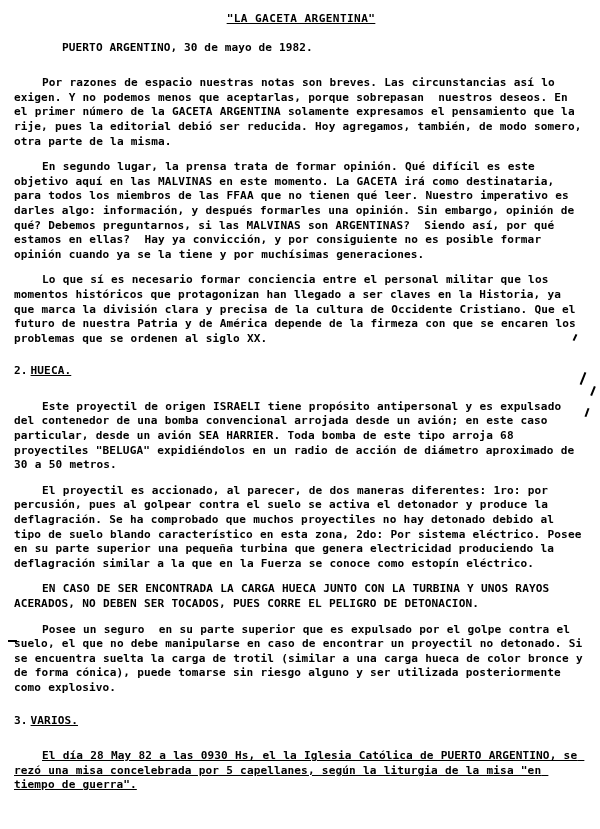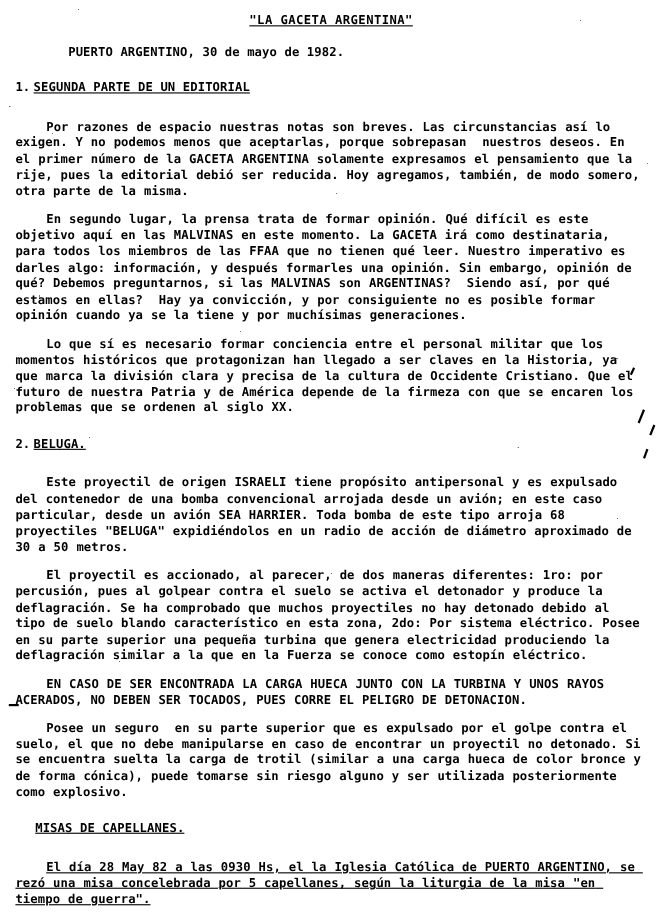--- a/index.html
+++ b/index.html
@@ -173,37 +173,36 @@
 
     <div class="title-line">
       <span class="u">"LA GACETA ARGENTINA"</span>
     </div>
 
     <div class="dateline">
       <span class="place">PUERTO ARGENTINO, 30 de mayo de 1982.</span>
     </div>
 
     <div class="section">
-      <div class="section-head">
-        <span class="num">1.</span><span class="ttl">SEGUNDA PARTE DE UN EDITORIAL</span>
-      </div>
       <p class="para">Por razones de espacio nuestras notas son breves. Las circunstancias así lo exigen. Y no podemos menos que aceptarlas, porque sobrepasan  nuestros deseos. En el primer número de la GACETA ARGENTINA solamente expresamos el pensamiento que la rije, pues la editorial debió ser reducida. Hoy agregamos, también, de modo somero, otra parte de la misma.</p>
       <p class="para">En segundo lugar, la prensa trata de formar opinión. Qué difícil es este objetivo aquí en las MALVINAS en este momento. La GACETA irá como destinataria, para todos los miembros de las FFAA que no tienen qué leer. Nuestro imperativo es darles algo: información, y después formarles una opinión. Sin embargo, opinión de qué? Debemos preguntarnos, si las MALVINAS son ARGENTINAS?  Siendo así, por qué estamos en ellas?  Hay ya convicción, y por consiguiente no es posible formar opinión cuando ya se la tiene y por muchísimas generaciones.</p>
       <p class="para">Lo que sí es necesario formar conciencia entre el personal militar que los momentos históricos que protagonizan han llegado a ser claves en la Historia, ya que marca la división clara y precisa de la cultura de Occidente Cristiano. Que el futuro de nuestra Patria y de América depende de la firmeza con que se encaren los problemas que se ordenen al siglo XX.</p>
     </div>
 
     <div class="section">
       <div class="section-head">
-        <span class="num">2.</span><span class="ttl">BELUGA.</span>
+        <span class="num">2.</span><span class="ttl">HUECA.</span>
       </div>
       <p class="para">Este proyectil de origen ISRAELI tiene propósito antipersonal y es expulsado del contenedor de una bomba convencional arrojada desde un avión; en este caso particular, desde un avión SEA HARRIER. Toda bomba de este tipo arroja 68 proyectiles "BELUGA" expidiéndolos en un radio de acción de diámetro aproximado de 30 a 50 metros.</p>
       <p class="para">El proyectil es accionado, al parecer, de dos maneras diferentes: 1ro: por percusión, pues al golpear contra el suelo se activa el detonador y produce la deflagración. Se ha comprobado que muchos proyectiles no hay detonado debido al tipo de suelo blando característico en esta zona, 2do: Por sistema eléctrico. Posee en su parte superior una pequeña turbina que genera electricidad produciendo la deflagración similar a la que en la Fuerza se conoce como estopín eléctrico.</p>
       <p class="para caps">EN CASO DE SER ENCONTRADA LA CARGA HUECA JUNTO CON LA TURBINA Y UNOS RAYOS ACERADOS, NO DEBEN SER TOCADOS, PUES CORRE EL PELIGRO DE DETONACION.</p>
       <p class="para">Posee un seguro  en su parte superior que es expulsado por el golpe contra el suelo, el que no debe manipularse en caso de encontrar un proyectil no detonado. Si se encuentra suelta la carga de trotil (similar a una carga hueca de color bronce y de forma cónica), puede tomarse sin riesgo alguno y ser utilizada posteriormente como explosivo.</p>
     </div>
 
     <div class="section">
-      <span class="sub-head">MISAS DE CAPELLANES.</span>
+      <div class="section-head">
+        <span class="num">3.</span><span class="ttl">VARIOS.</span>
+      </div>
       <p class="para tight">El día 28 May 82 a las 0930 Hs, el la Iglesia Católica de PUERTO ARGENTINO, se rezó una misa concelebrada por 5 capellanes, según la liturgia de la misa "en tiempo de guerra".</p>
     </div>
 
   </div>
 </div>
 
 </body></html>

